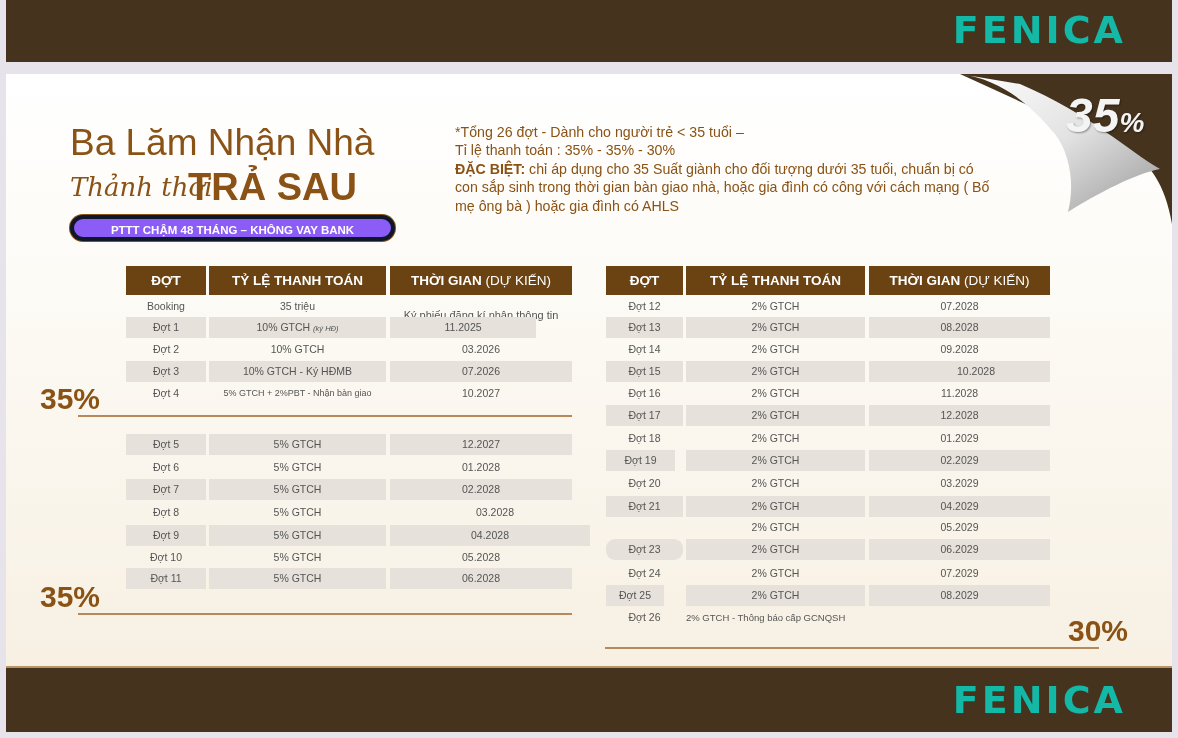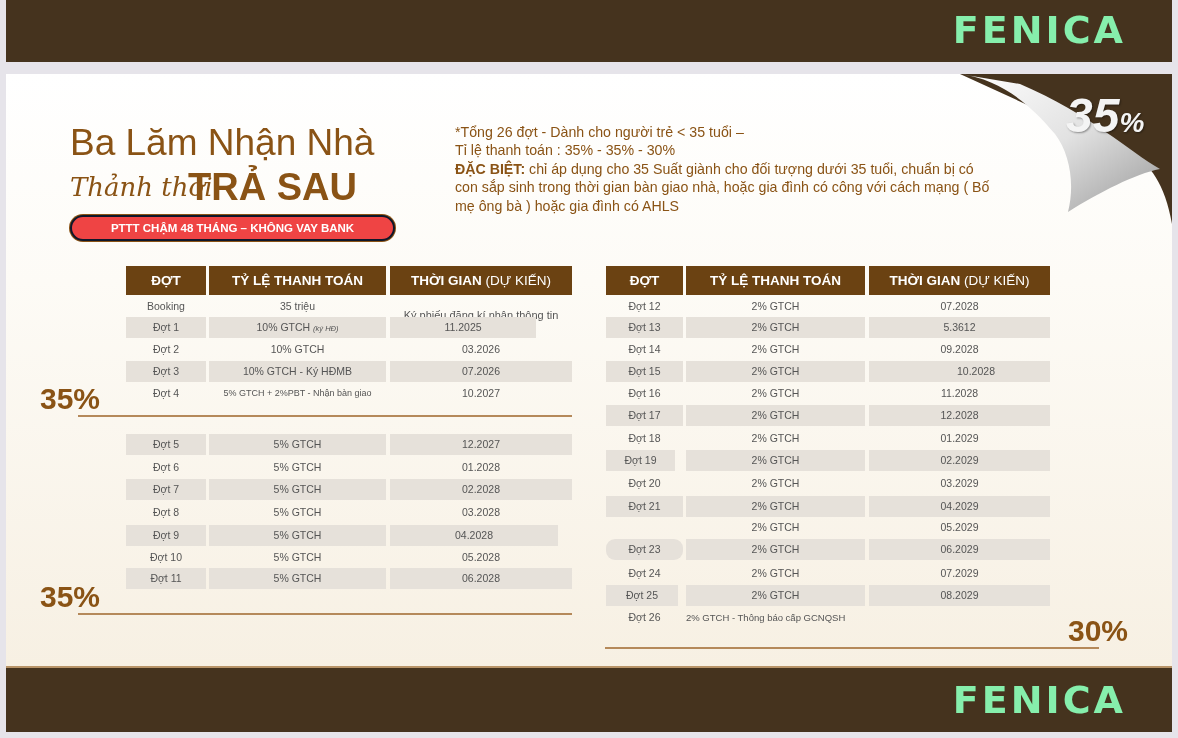--- a/index.html
+++ b/index.html
@@ -1,28 +1,28 @@
 <!DOCTYPE html>
 <html><head>
 <meta charset="utf-8">
 <style>
   * { box-sizing: border-box; margin: 0; padding: 0; }
   body { width: 1178px; height: 738px; background: #e6e4ea; position: relative; overflow: hidden; font-family: "Liberation Sans", "DejaVu Sans", sans-serif; }
   .band { position: absolute; left: 6px; width: 1166px; background: #45331e; }
   .band-top { top: 0; height: 62px; }
   .band-bottom { top: 666px; height: 66px; border-top: 2px solid #b89468; }
-  .logo { position: absolute; right: 46px; color: #86efac; font-weight: bold; font-size: 38px; letter-spacing: 3px; font-family: "DejaVu Sans", sans-serif; }
+  .logo { position: absolute; right: 46px; color: #14b8a6; font-weight: bold; font-size: 38px; letter-spacing: 3px; font-family: "DejaVu Sans", sans-serif; }
   .band-top .logo { top: 8px; }
   .band-bottom .logo { top: 10px; }
   .card { position: absolute; left: 6px; top: 74px; width: 1166px; height: 592px; background: linear-gradient(180deg, #ffffff 0%, #fdfbf6 35%, #f7f0e3 100%); }
   .corner { position: absolute; left: 960px; top: 74px; width: 212px; height: 150px; }
   .title1 { position: absolute; left: 70px; top: 122px; font-size: 37px; color: #8a5315; font-weight: normal; }
   .title2-script { position: absolute; left: 70px; top: 172px; font-family: "DejaVu Serif", serif; font-style: italic; font-size: 26px; color: #8a5315; }
   .title2 { position: absolute; left: 188px; top: 166px; font-size: 38px; color: #8a5315; font-weight: bold; }
-  .pill { position: absolute; left: 70px; top: 215px; width: 325px; height: 26px; border-radius: 13px; background: #ef4444; border: 2px solid #0f172a; box-shadow: 0 0 0 1px #8a5315; color: #fff; font-size: 11.5px; font-weight: bold; text-align: center; line-height: 22px; }
+  .pill { position: absolute; left: 70px; top: 215px; width: 325px; height: 26px; border-radius: 13px; background: #8b5cf6; border: 4px solid #0f172a; box-shadow: 0 0 0 1px #8a5315; color: #fff; font-size: 11.5px; font-weight: bold; text-align: center; line-height: 22px; }
   .note { position: absolute; left: 455px; top: 123px; width: 540px; font-size: 14.2px; line-height: 18.4px; color: #8a5315; }
   .note b { font-weight: bold; }
   .th { position: absolute; top: 266px; height: 29px; background: #6b4212; color: #fff; font-weight: bold; font-size: 13.5px; text-align: center; line-height: 29px; }
   .th .light { font-weight: normal; }
   .cell { position: absolute; height: 21px; font-size: 10.5px; color: #555; text-align: center; line-height: 21px; }
   .shade { background: #e6e1da; }
   .cell .small { font-style: italic; font-size: 7.5px; }
   .rule { position: absolute; height: 2px; background: #b5895a; }
   .pct { position: absolute; font-size: 30px; font-weight: bold; color: #8a5315; }
   .pct-white { position: absolute; left: 1066px; top: 88px; font-size: 48px; font-weight: bold; font-style: italic; color: #f4f4f4; text-shadow: 1px 1px 2px rgba(0,0,0,0.4); }
@@ -85,24 +85,24 @@
     <div class="cell shade" style="left: 209px; top: 434px; width: 177px;"><span>5% GTCH</span> <span class="small"></span></div>
     <div class="cell shade" style="left: 390px; top: 434px; width: 182px;"><span>12.2027</span></div>
     <div class="cell" style="left: 126px; top: 457px; width: 80px;"><span>Đợt 6</span></div>
     <div class="cell" style="left: 209px; top: 457px; width: 177px;"><span>5% GTCH</span> <span class="small"></span></div>
     <div class="cell" style="left: 390px; top: 457px; width: 182px;"><span>01.2028</span></div>
     <div class="cell shade" style="left: 126px; top: 479px; width: 80px;"><span>Đợt 7</span></div>
     <div class="cell shade" style="left: 209px; top: 479px; width: 177px;"><span>5% GTCH</span> <span class="small"></span></div>
     <div class="cell shade" style="left: 390px; top: 479px; width: 182px;"><span>02.2028</span></div>
     <div class="cell" style="left: 126px; top: 502px; width: 80px;"><span>Đợt 8</span></div>
     <div class="cell" style="left: 209px; top: 502px; width: 177px;"><span>5% GTCH</span> <span class="small"></span></div>
-    <div class="cell" style="left: 390px; top: 502px; width: 182px;"><span>03.2028</span></div>
+    <div class="cell" style="left: 404px; top: 502px; width: 182px;"><span>03.2028</span></div>
     <div class="cell shade" style="left: 126px; top: 525px; width: 80px;"><span>Đợt 9</span></div>
     <div class="cell shade" style="left: 209px; top: 525px; width: 177px;"><span>5% GTCH</span> <span class="small"></span></div>
-    <div class="cell shade" style="left: 390px; top: 525px; width: 168px;"><span>04.2028</span></div>
+    <div class="cell shade" style="left: 390px; top: 525px; width: 200px;"><span>04.2028</span></div>
     <div class="cell" style="left: 126px; top: 547px; width: 80px;"><span>Đợt 10</span></div>
     <div class="cell" style="left: 209px; top: 547px; width: 177px;"><span>5% GTCH</span> <span class="small"></span></div>
     <div class="cell" style="left: 390px; top: 547px; width: 182px;"><span>05.2028</span></div>
     <div class="cell shade" style="left: 126px; top: 568px; width: 80px;"><span>Đợt 11</span></div>
     <div class="cell shade" style="left: 209px; top: 568px; width: 177px;"><span>5% GTCH</span> <span class="small"></span></div>
     <div class="cell shade" style="left: 390px; top: 568px; width: 182px;"><span>06.2028</span></div>
   </div>
 
 <div class="pct" style="left:40px;top:382px">35%</div>
 <div class="rule" style="left:78px;top:415px;width:494px"></div>
@@ -112,21 +112,21 @@
 <div class="th" style="left:606px;width:77px">ĐỢT</div>
 <div class="th" style="left:686px;width:179px">TỶ LỆ THANH TOÁN</div>
 <div class="th" style="left:869px;width:181px"><span>THỜI GIAN</span><span class="light"> (DỰ KIẾN)</span></div>
 
 <div id="right-rows">
     <div class="cell" style="left: 606px; top: 296px; width: 77px;">Đợt 12</div>
     <div class="cell" style="left: 686px; top: 296px; width: 179px;">2% GTCH</div>
     <div class="cell" style="left: 869px; top: 296px; width: 181px;">07.2028</div>
     <div class="cell shade" style="left: 606px; top: 317px; width: 77px;">Đợt 13</div>
     <div class="cell shade" style="left: 686px; top: 317px; width: 179px;">2% GTCH</div>
-    <div class="cell shade" style="left: 869px; top: 317px; width: 181px;">5.3612</div>
+    <div class="cell shade" style="left: 869px; top: 317px; width: 181px;">08.2028</div>
     <div class="cell" style="left: 606px; top: 339px; width: 77px;">Đợt 14</div>
     <div class="cell" style="left: 686px; top: 339px; width: 179px;">2% GTCH</div>
     <div class="cell" style="left: 869px; top: 339px; width: 181px;">09.2028</div>
     <div class="cell shade" style="left: 606px; top: 361px; width: 77px;">Đợt 15</div>
     <div class="cell shade" style="left: 686px; top: 361px; width: 179px;">2% GTCH</div>
     <div class="cell shade" style="left: 869px; top: 361px; width: 181px; padding-left: 33px;">10.2028</div>
     <div class="cell" style="left: 606px; top: 383px; width: 77px;">Đợt 16</div>
     <div class="cell" style="left: 686px; top: 383px; width: 179px;">2% GTCH</div>
     <div class="cell" style="left: 869px; top: 383px; width: 181px;">11.2028</div>
     <div class="cell shade" style="left: 606px; top: 405px; width: 77px;">Đợt 17</div>
@@ -146,21 +146,21 @@
     <div class="cell shade" style="left: 869px; top: 496px; width: 181px;">04.2029</div>
     <div class="cell" style="left: 606px; top: 539px; width: 77px;">Đợt 22</div>
     <div class="cell" style="left: 686px; top: 517px; width: 179px;">2% GTCH</div>
     <div class="cell" style="left: 869px; top: 517px; width: 181px;">05.2029</div>
     <div class="cell shade" style="left: 606px; top: 539px; width: 77px; border-radius: 9px;">Đợt 23</div>
     <div class="cell shade" style="left: 686px; top: 539px; width: 179px;">2% GTCH</div>
     <div class="cell shade" style="left: 869px; top: 539px; width: 181px;">06.2029</div>
     <div class="cell" style="left: 606px; top: 563px; width: 77px;">Đợt 24</div>
     <div class="cell" style="left: 686px; top: 563px; width: 179px;">2% GTCH</div>
     <div class="cell" style="left: 869px; top: 563px; width: 181px;">07.2029</div>
-    <div class="cell shade" style="left: 606px; top: 585px; width: 72px;">Đợt 25</div>
+    <div class="cell shade" style="left: 606px; top: 585px; width: 58px;">Đợt 25</div>
     <div class="cell shade" style="left: 686px; top: 585px; width: 179px;">2% GTCH</div>
     <div class="cell shade" style="left: 869px; top: 585px; width: 181px;">08.2029</div>
     <div class="cell" style="left: 606px; top: 607px; width: 77px;">Đợt 26</div>
     <div class="cell" style="left: 686px; top: 607px; width: 200px; text-align: left; font-size: 9.5px;">2% GTCH - Thông báo cấp GCNQSH</div>
   </div>
 
 <div class="pct" style="left:1068px;top:614px">30%</div>
 <div class="rule" style="left:605px;top:647px;width:494px"></div>
 
 <div class="band band-bottom">

